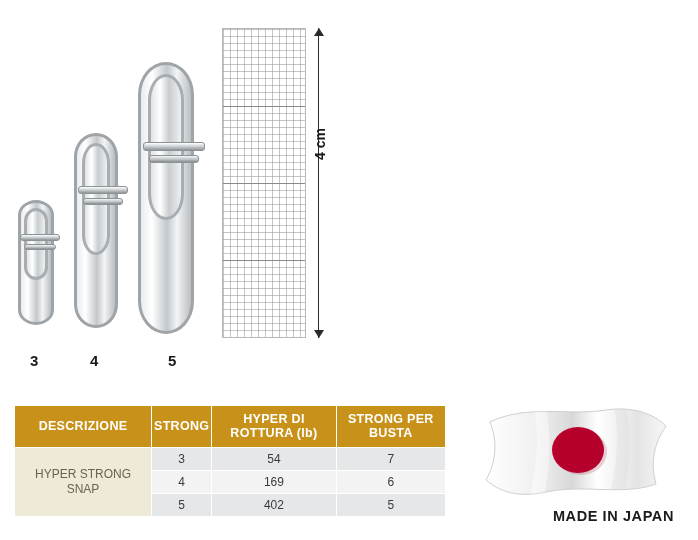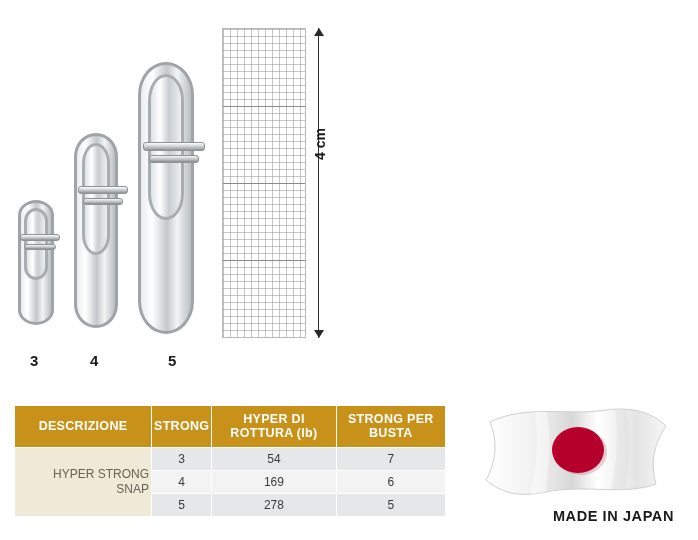--- a/index.html
+++ b/index.html
@@ -155,21 +155,20 @@
     background: #e6e7e8;
   }
   #spec-table tr.alt td { background: #f3f3f3; }
   #spec-table td.desc-cell {
     background: #efe9d8;
     color: #6a6257;
     font-size: 12px;
     font-weight: normal;
     line-height: 1.25;
     width: 132px;
-    text-align: right;
   }
 
   
   #watermark {
     position: absolute;
     left: 60px;
     top: 418px;
     font-size: 46px;
     font-weight: bold;
     letter-spacing: 4px;
@@ -260,21 +259,21 @@
       <td>54</td>
       <td>7</td>
     </tr>
     <tr class="alt">
       <td>4</td>
       <td>169</td>
       <td>6</td>
     </tr>
     <tr>
       <td>5</td>
-      <td>278</td>
+      <td>402</td>
       <td>5</td>
     </tr>
   </tbody>
 </table>
 
 <div id="flag-area">
   <svg id="flag-svg" width="200" height="105" viewBox="0 0 200 105">
     <defs>
       <linearGradient id="shade" x1="0" y1="0" x2="1" y2="0">
         <stop offset="0%" stop-color="#ffffff"></stop>

